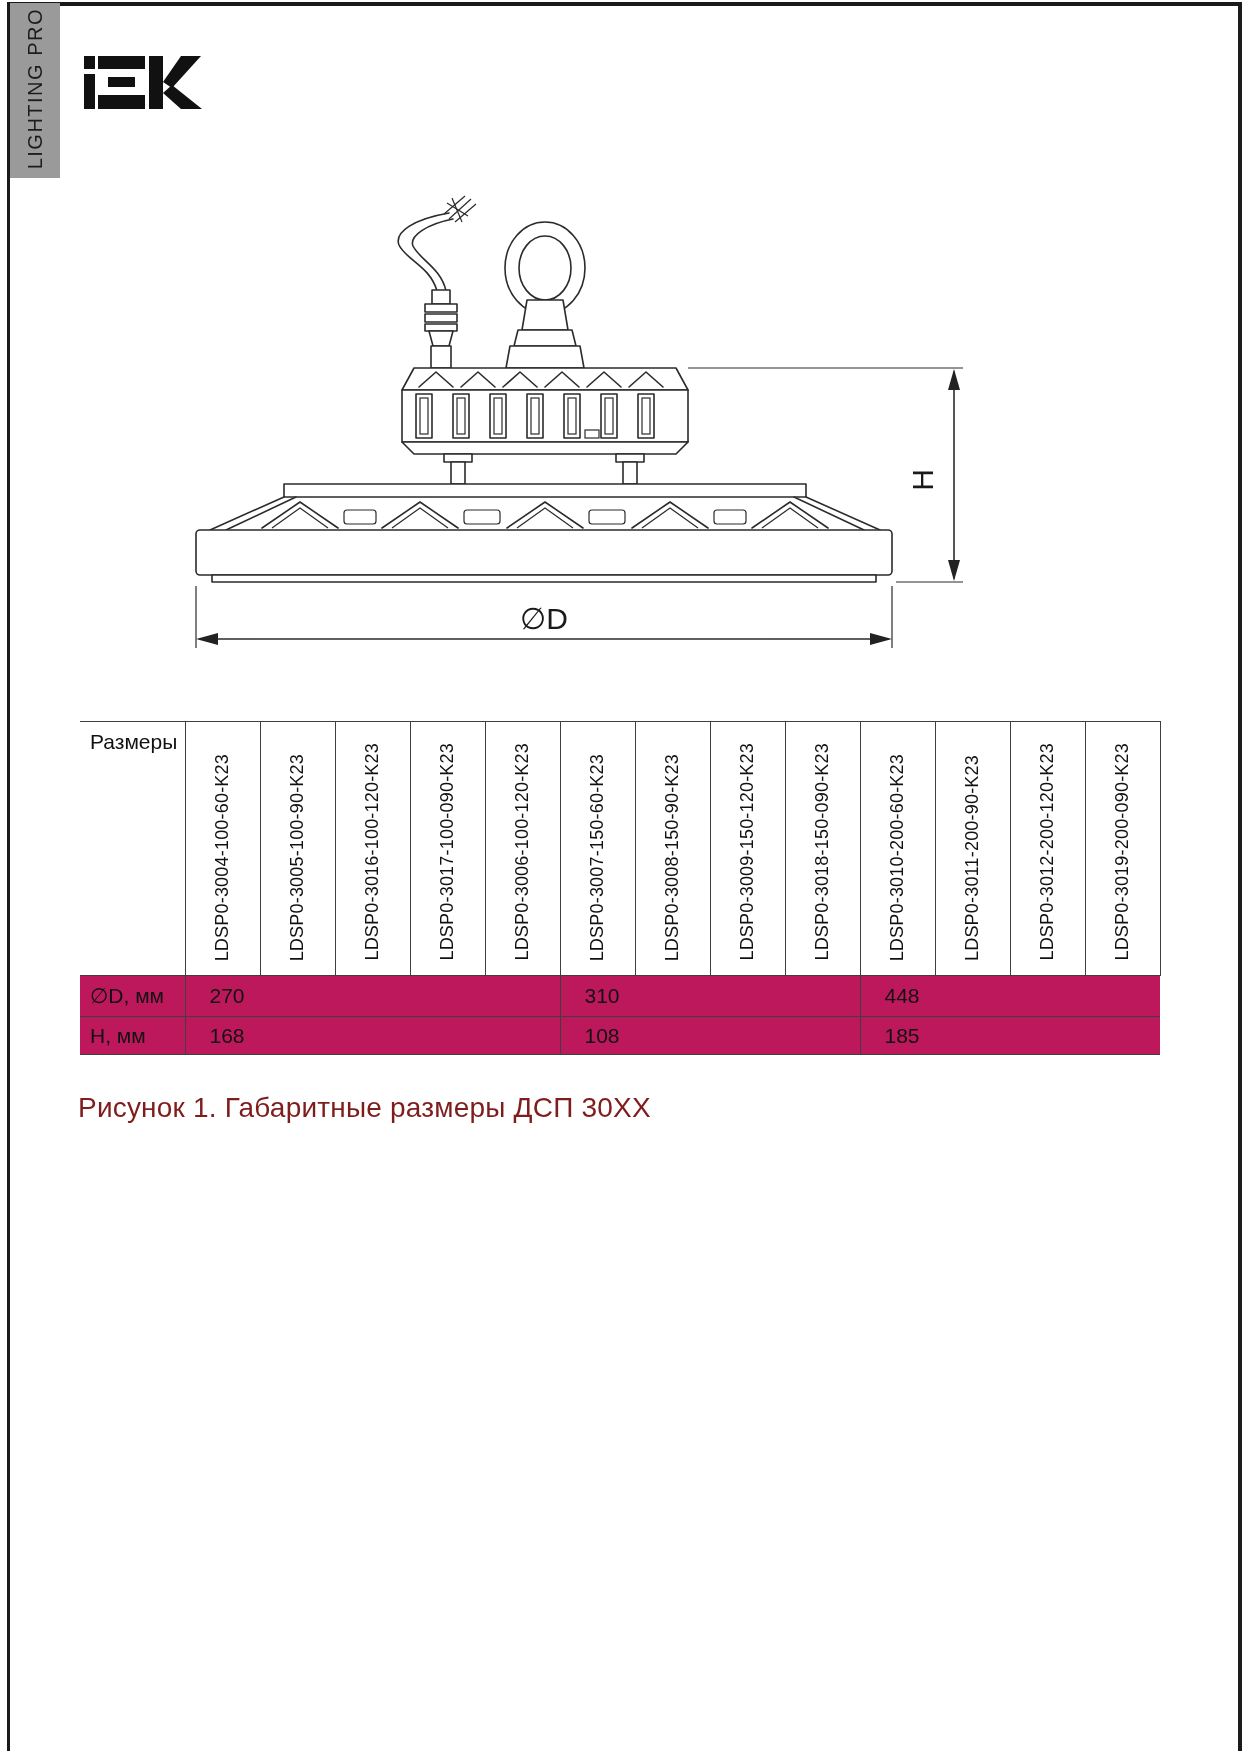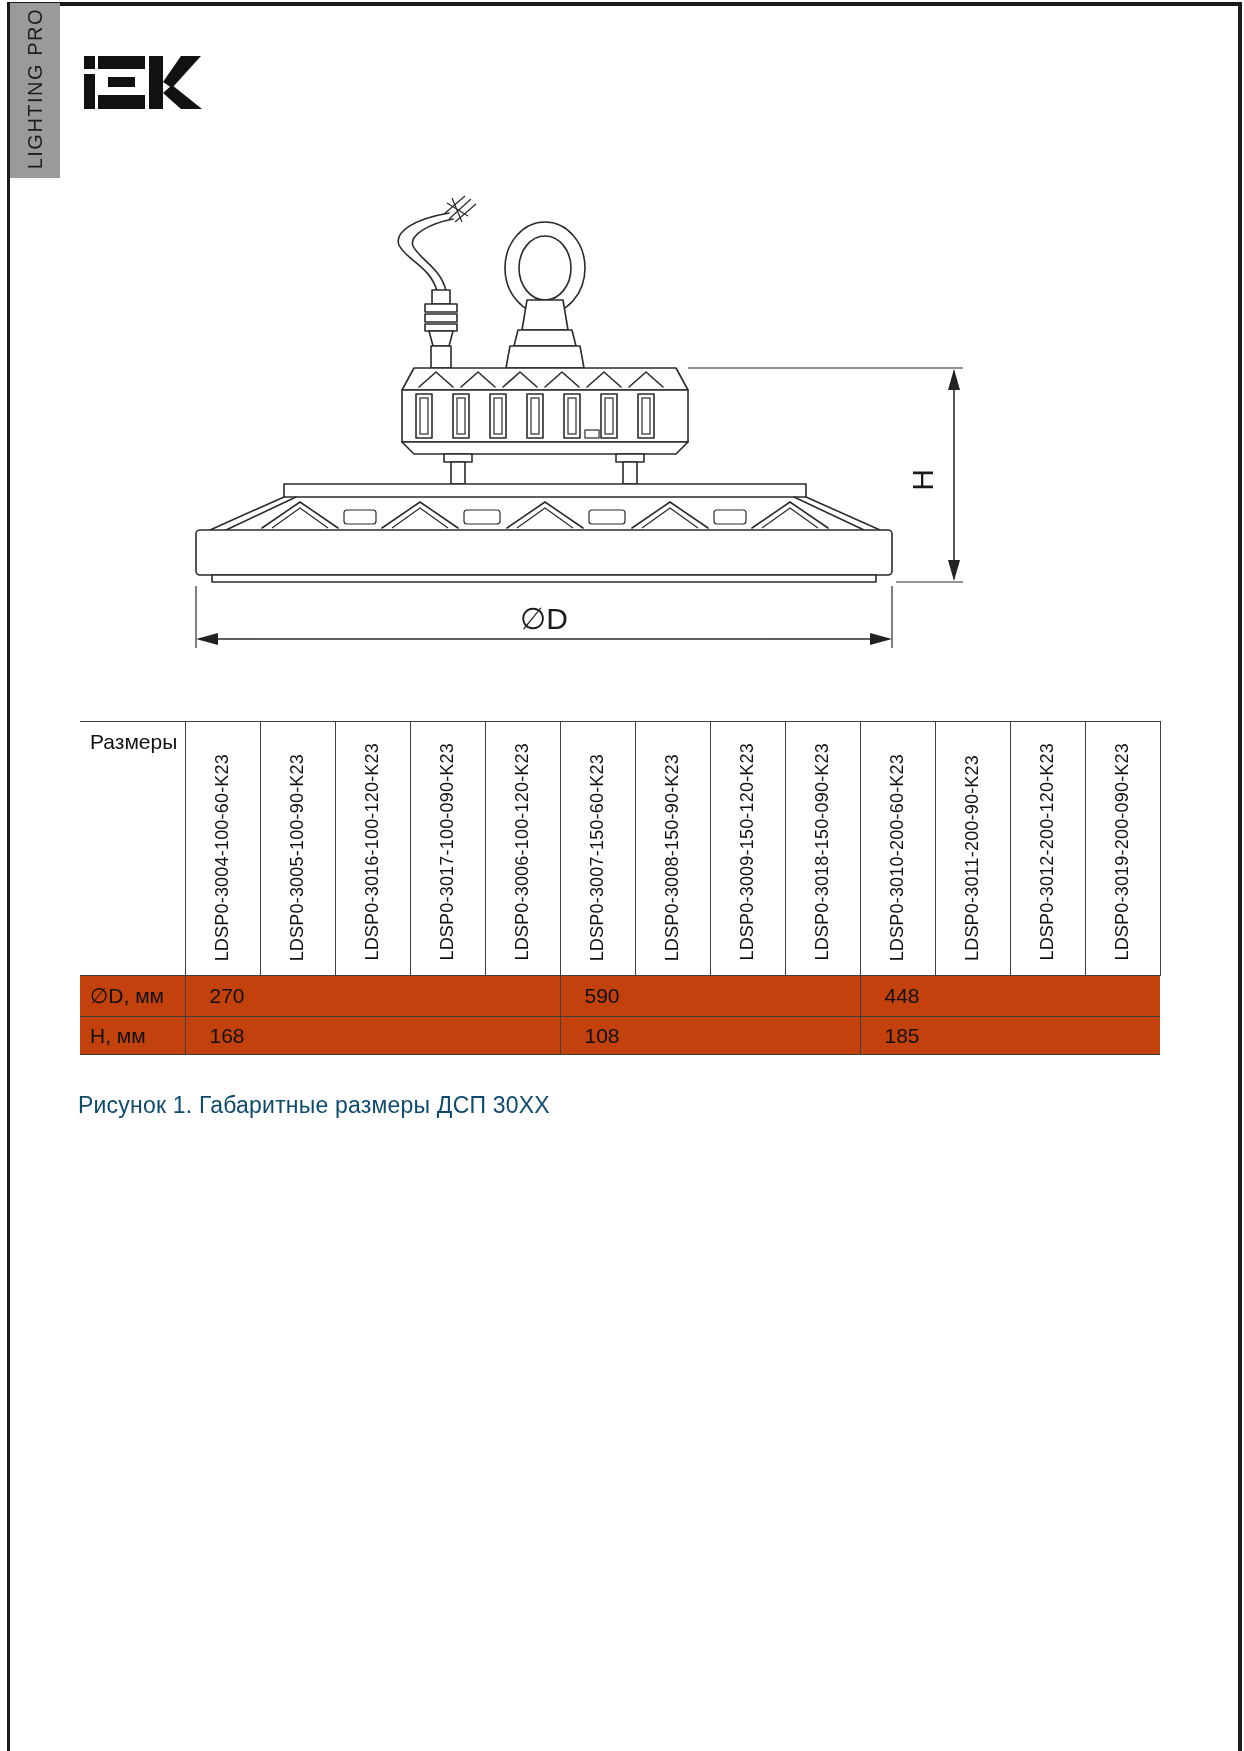--- a/index.html
+++ b/index.html
@@ -31,27 +31,27 @@
   
   table.dims { position:absolute; left:80px; top:721px; border-collapse:collapse; table-layout:fixed; }
   table.dims th, table.dims td { font-family:"Liberation Sans",sans-serif; color:#111; }
   table.dims th { border:1.6px solid #3f3f3f; height:254px; vertical-align:bottom; text-align:center;
                   font-weight:normal; background:#fff; }
   table.dims th.corner { border-left:none; vertical-align:top; text-align:left;
                          padding:8px 6px 16px 10px; font-size:21px; }
   .hdr-rot { writing-mode:vertical-rl; transform:rotate(180deg); white-space:nowrap;
              font-size:18px; letter-spacing:0.2px; display:inline-block; margin-bottom:10px; }
   table.dims td { border-top:1.6px solid #3f3f3f; border-bottom:1.6px solid #3f3f3f;
-                  font-size:21px; vertical-align:middle; background:#c2410c; }
+                  font-size:21px; vertical-align:middle; background:#be185d; }
   td.rowlabel { border-right:1.6px solid #3f3f3f; padding-left:10px; }
   td.val { border-left:1.6px solid #3f3f3f; padding-left:24px; }
   tr.row-d td { height:41px; }
   tr.row-h td { height:38px; }
 
-  .caption { position:absolute; left:78px; top:1092px; font-size:23px; color:#0c4a6e; letter-spacing:0.2px; }
+  .caption { position:absolute; left:78px; top:1092px; font-size:28px; color:#7f1d1d; letter-spacing:0.2px; }
 </style>
 </head>
 <body>
 
 <div class="page">
 
   <div class="border-top"></div>
   <div class="border-left"></div>
   <div class="border-right"></div>
 
@@ -215,21 +215,21 @@
         <th><span class="hdr-rot">LDSP0-3010-200-60-K23</span></th>
         <th><span class="hdr-rot">LDSP0-3011-200-90-K23</span></th>
         <th><span class="hdr-rot">LDSP0-3012-200-120-K23</span></th>
         <th><span class="hdr-rot">LDSP0-3019-200-090-K23</span></th>
       </tr>
     </thead>
     <tbody>
       <tr class="row-d">
         <td class="rowlabel">∅D, мм</td>
         <td class="val" colspan="5">270</td>
-        <td class="val" colspan="4">590</td>
+        <td class="val" colspan="4">310</td>
         <td class="val" colspan="4">448</td>
       </tr>
       <tr class="row-h">
         <td class="rowlabel">H, мм</td>
         <td class="val" colspan="5">168</td>
         <td class="val" colspan="4">108</td>
         <td class="val" colspan="4">185</td>
       </tr>
     </tbody>
   </table>

